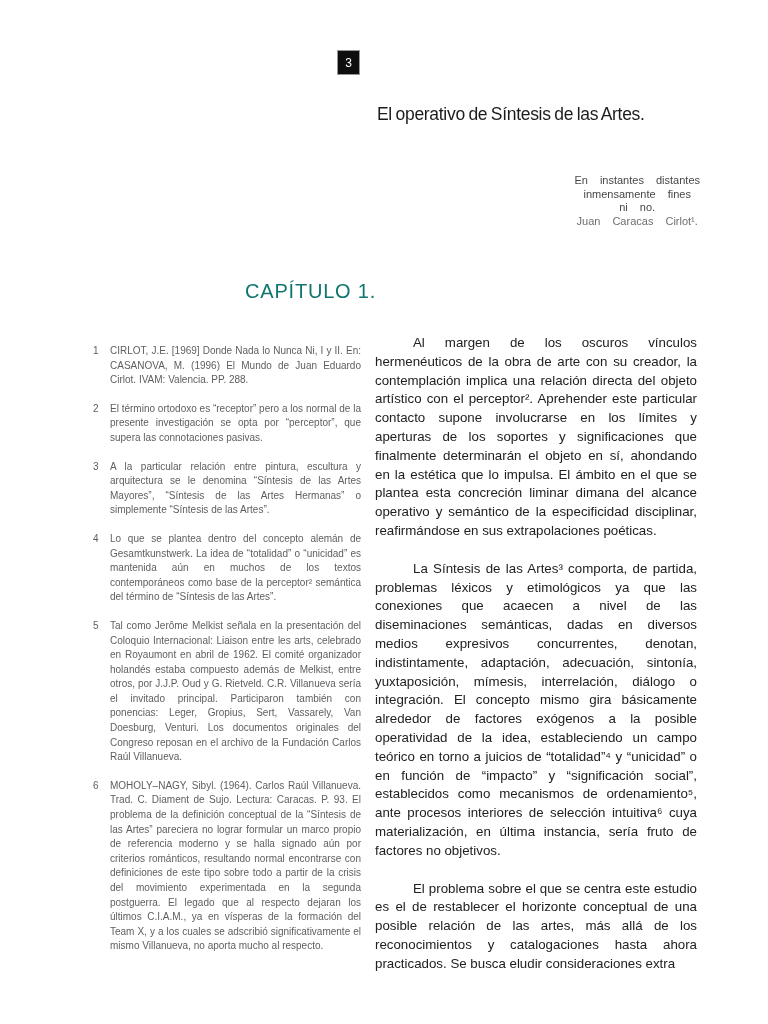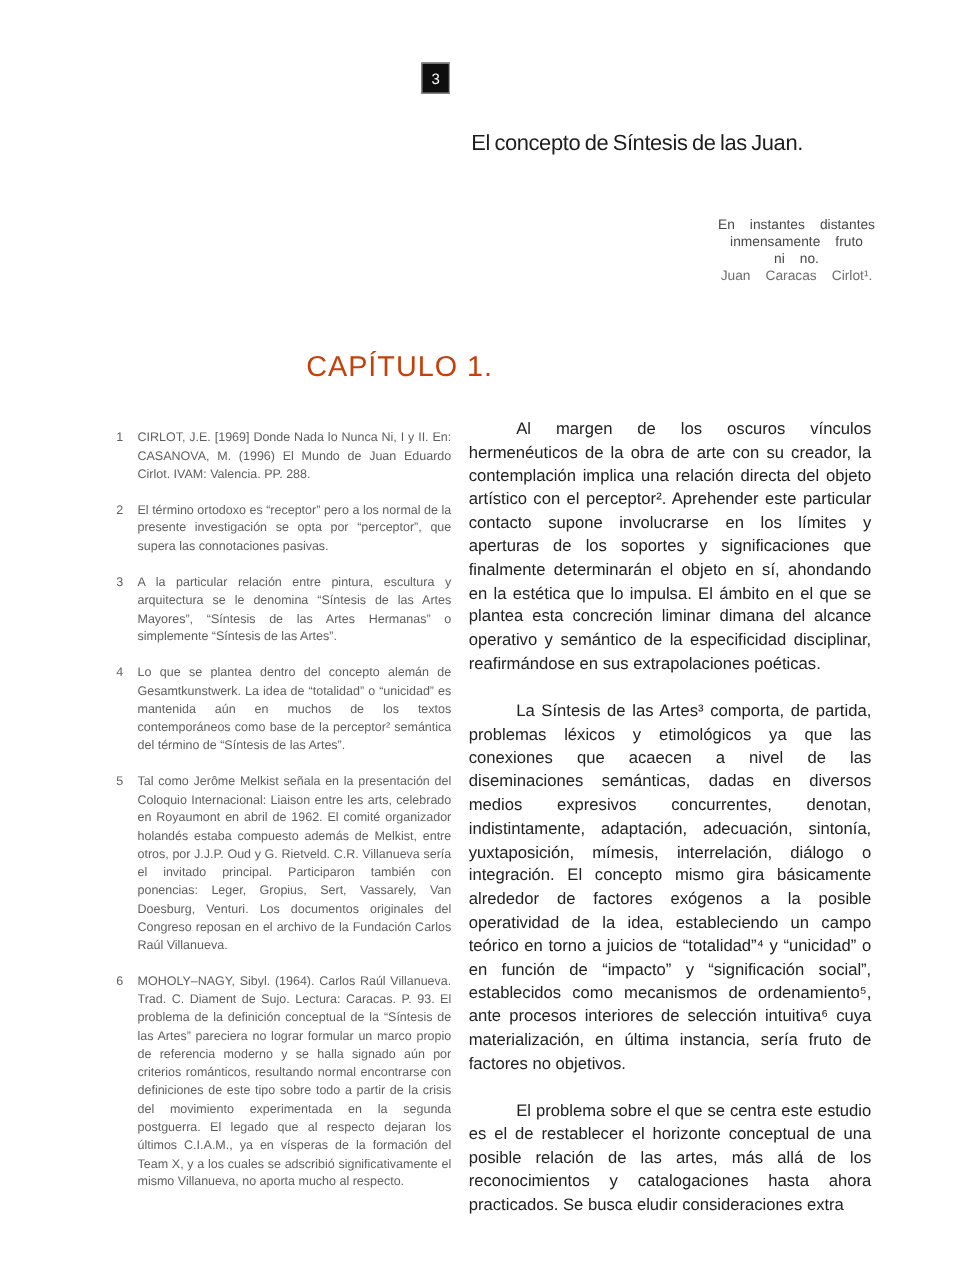--- a/index.html
+++ b/index.html
@@ -53,23 +53,23 @@
     white-space: nowrap;
   }
   .epigraph .attribution {
     color: #6e6e6e;
   }
   .chapter {
     position: absolute;
     left: 245px;
     top: 280px;
     margin: 0;
-    font-size: 23px;
+    font-size: 20px;
     font-weight: 400;
-    color: #c2410c;
+    color: #0f766e;
     letter-spacing: 0.8px;
     white-space: nowrap;
   }
   .footnotes {
     position: absolute;
     left: 93px;
     top: 344px;
     width: 268px;
   }
   .footnote {
@@ -105,25 +105,25 @@
 </style>
 </head>
 <body>
 
 <div class="page">
 
   <div class="page-number-box">
     <span>3</span>
   </div>
 
-  <h1 class="doc-title">El concepto de Síntesis de las Juan.</h1>
+  <h1 class="doc-title">El operativo de Síntesis de las Artes.</h1>
 
   <div class="epigraph">
     <div>En instantes distantes</div>
-    <div>inmensamente fruto</div>
+    <div>inmensamente fines</div>
     <div>ni no.</div>
     <div class="attribution">Juan Caracas Cirlot¹.</div>
   </div>
 
   <h2 class="chapter">CAPÍTULO 1.</h2>
 
   <aside class="footnotes">
     <div class="footnote">
       <span class="fn-num">1</span>
       <p class="fn-text">CIRLOT, J.E. [1969] Donde Nada lo Nunca Ni, I y II. En: CASANOVA, M. (1996) El Mundo de Juan Eduardo Cirlot. IVAM: Valencia. PP. 288.</p>

